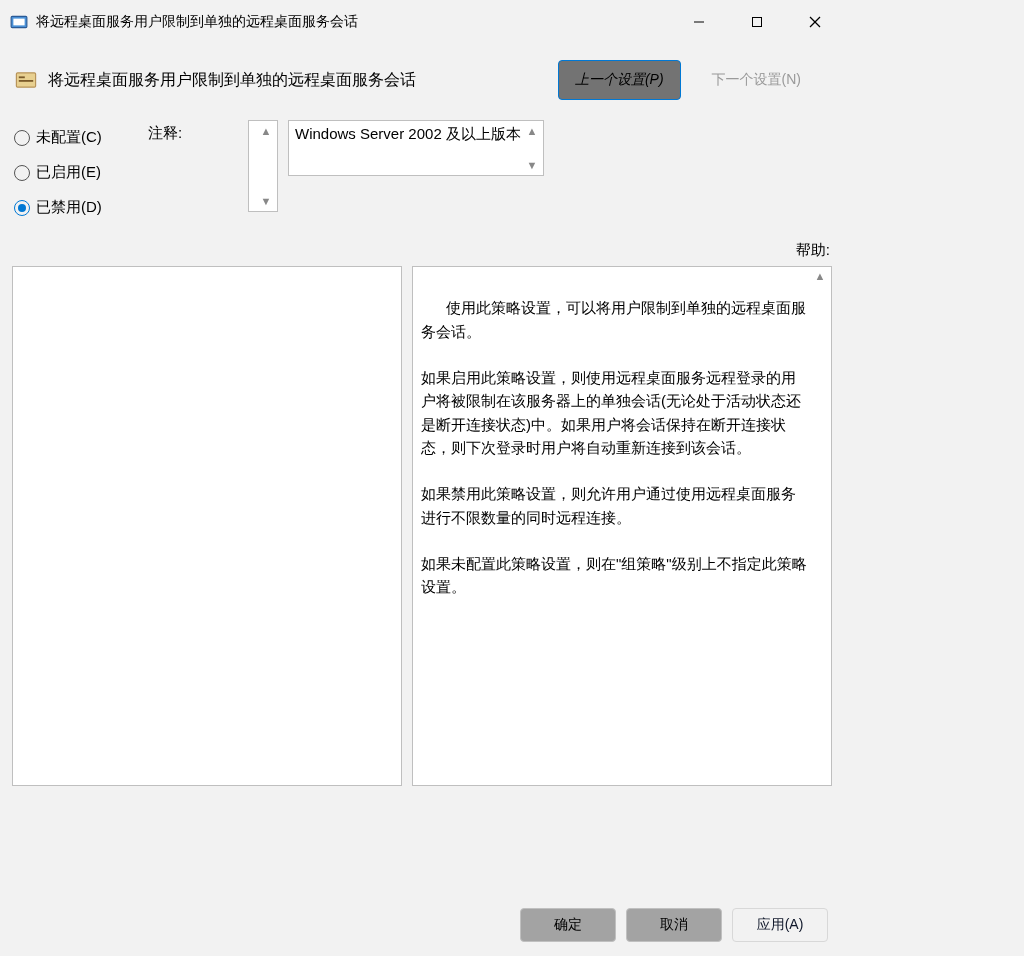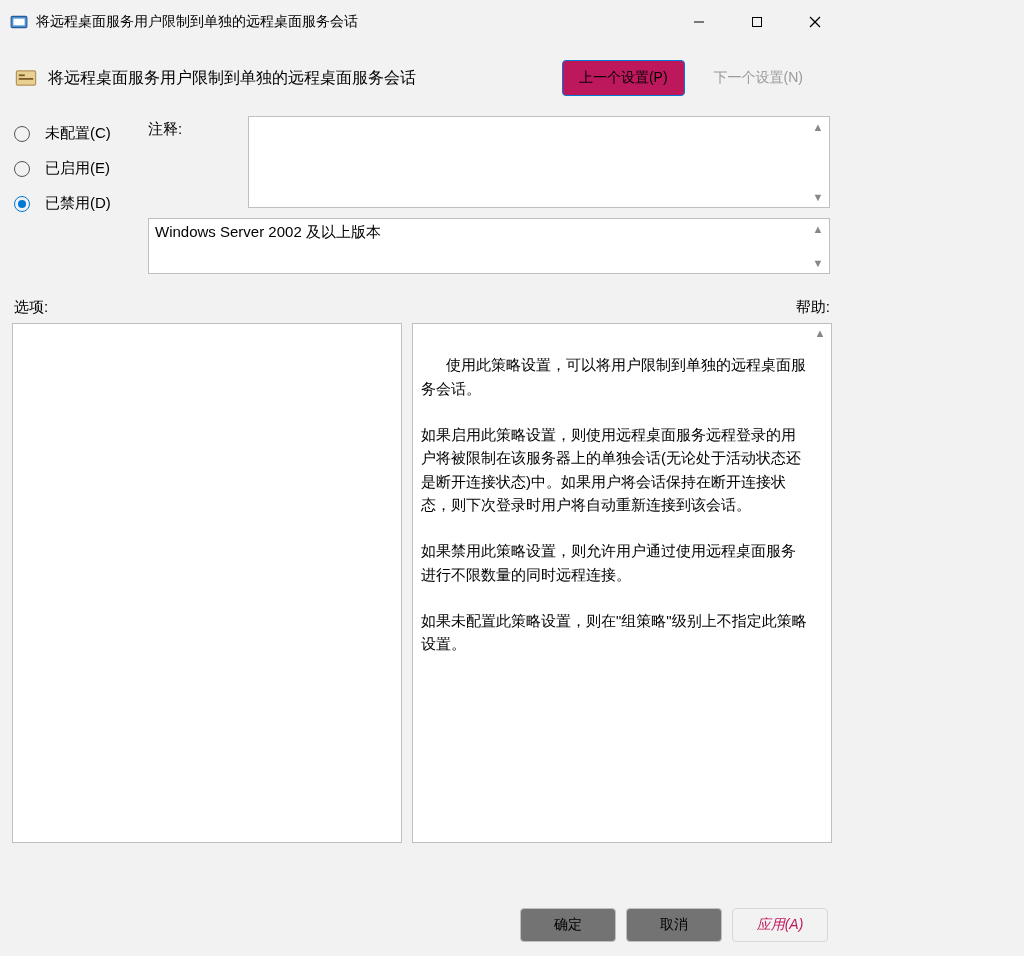--- a/index.html
+++ b/index.html
@@ -81,30 +81,31 @@
       margin-right: auto;
     }
     .nav-buttons {
       display: flex;
       gap: 10px;
       margin-right: 10px;
     }
     .btn {
       padding: 6px 16px;
       font-size: 14px;
-      border: 3px solid #7f1d1d;
+      border: 5px solid #7f1d1d;
       border-radius: 4px;
       background: #fdfdfd;
       cursor: pointer;
       min-width: 80px;
       font-family: inherit;
     }
     .btn.outlined {
       border: 1.5px solid #0078d4;
-      background: #be185d;
+      background: #737373;
+      font-style: italic;
     }
     .btn.disabled {
       color: #9a9a9a;
       border-color: transparent;
       background: transparent;
       cursor: default;
     }
 
     .config-area {
       display: flex;
@@ -114,21 +115,21 @@
     .radio-col {
       flex: 0 0 120px;
       display: flex;
       flex-direction: column;
       gap: 16px;
       padding-top: 8px;
     }
     .radio-item {
       display: flex;
       align-items: center;
-      gap: 15px;
+      gap: 6px;
       cursor: pointer;
     }
     .radio-circle {
       width: 16px;
       height: 16px;
       border: 1.5px solid #555;
       border-radius: 50%;
       display: inline-flex;
       align-items: center;
       justify-content: center;
@@ -141,21 +142,21 @@
       width: 8px;
       height: 8px;
       background: #0078d4;
       border-radius: 50%;
     }
     .radio-label { font-size: 15px; }
 
     .right-fields {
       flex: 1;
       display: flex;
-      flex-direction: column;
+      flex-direction: row;
       gap: 10px;
     }
     .field-row {
       display: flex;
       gap: 10px;
     }
     .field-label {
       flex: 0 0 90px;
       font-size: 15px;
       padding-top: 4px;
@@ -219,27 +220,26 @@
     .bottom-bar {
       display: flex;
       justify-content: flex-end;
       gap: 10px;
       padding: 14px 16px;
     }
     .bottom-bar .btn {
       min-width: 96px;
       padding: 7px 14px;
       border: 1px solid #c0c0c0;
-      background: #737373;
+      background: #a3a3a3;
     }
     .bottom-bar .btn.disabled {
-      color: #be185d;
+      color: #0f172a;
       background: #f2f2f2;
       border-color: #d8d8d8;
-      font-style: italic;
     }
   </style>
 </head>
 <body>
 
 <div class="window">
 
   <div class="titlebar">
     <span class="titlebar-icon">
       <svg viewBox="0 0 16 16">
@@ -315,21 +315,20 @@
         <div class="scroll-box platform-box">
           <span>Windows Server 2002 及以上版本</span>
           <span class="scroll-arrow up">▲</span>
           <span class="scroll-arrow down">▼</span>
         </div>
       </div>
     </div>
   </div>
 
   <div class="labels-row">
-    <div class="opt-label">选项:</div>
     <div class="help-label">帮助:</div>
   </div>
 
   <div class="panels-row">
     <div class="panel options-panel"></div>
     <div class="panel help-panel">
       <span>使用此策略设置，可以将用户限制到单独的远程桌面服务会话。
 
 如果启用此策略设置，则使用远程桌面服务远程登录的用户将被限制在该服务器上的单独会话(无论处于活动状态还是断开连接状态)中。如果用户将会话保持在断开连接状态，则下次登录时用户将自动重新连接到该会话。
 

